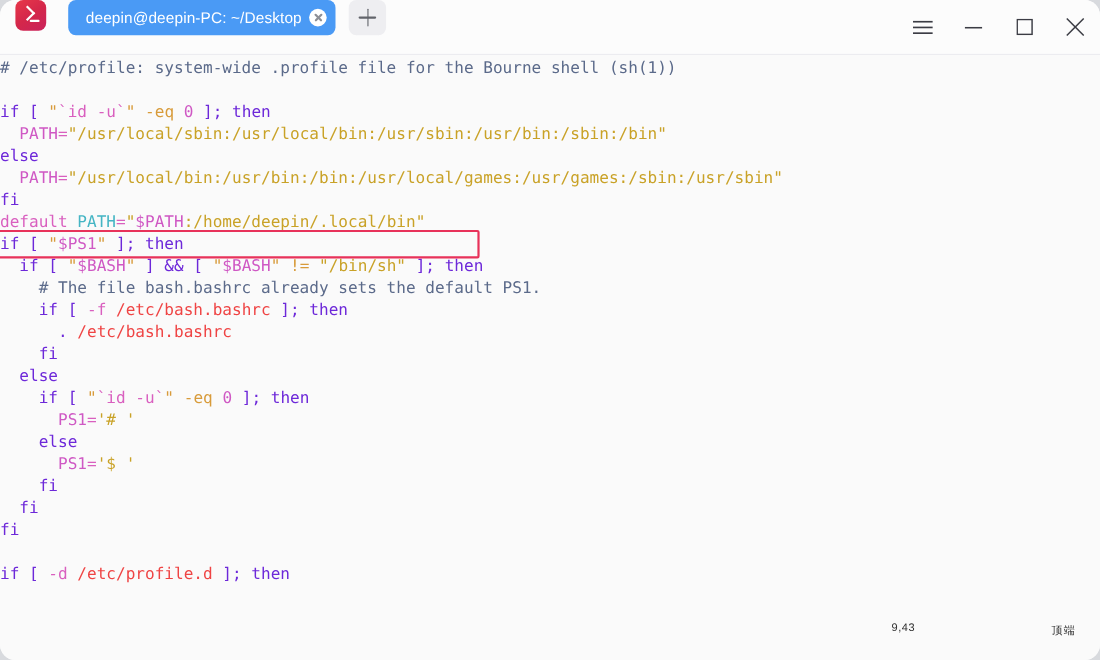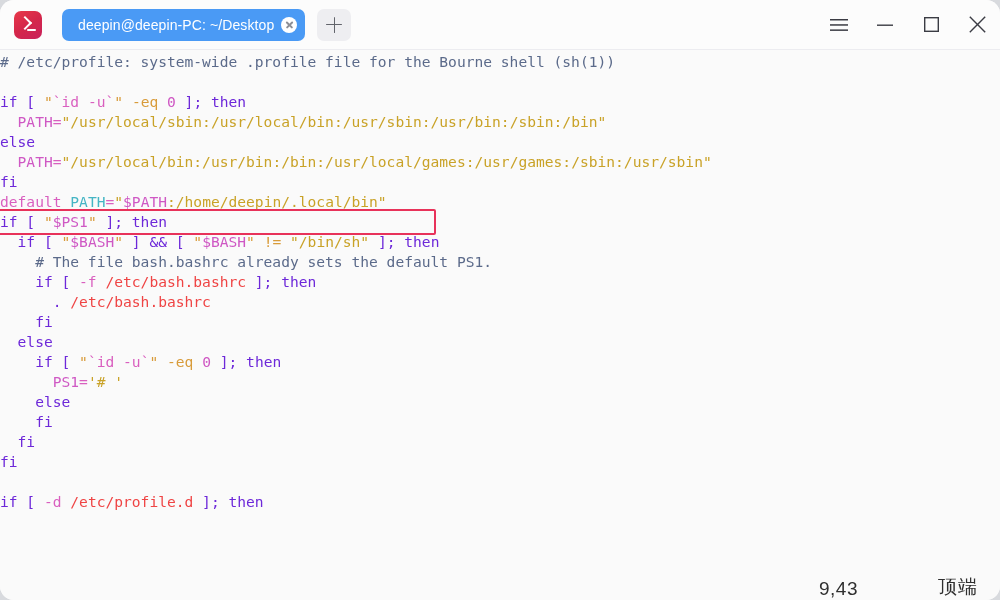--- a/index.html
+++ b/index.html
@@ -19,21 +19,21 @@
     overflow: hidden;
     box-sizing: border-box;
   }
 
   
   #titlebar {
     position: relative;
     height: 50px;
     background: #fcfcfc;
     display: flex;
-    align-items: center;
+    align-items: flex-start;
     border-bottom: 1px solid #ececf0;
     box-sizing: border-box;
   }
 
   #app-icon {
     width: 28px; height: 28px;
     margin-left: 14px;
     border-radius: 7px;
     background: linear-gradient(145deg,#e8384a 0%, #d4274a 50%, #c9225c 100%);
     position: relative;
@@ -169,27 +169,28 @@
     pointer-events: none;
   }
 
   
   #statusbar {
     position: absolute;
     left: 0; bottom: 0;
     width: 100%;
     height: 34px;
     display: flex;
-    align-items: flex-end;
+    align-items: flex-start;
     justify-content: flex-end;
     font-family: "Liberation Sans", sans-serif;
-    font-size: 19px;
+    font-size: 10px;
     color: #2f2f2f;
     box-sizing: border-box;
     padding-right: 22px;
+    gap: 44px;
   }
   #status-pos { margin-right: 80px; letter-spacing: .5px; }
   #status-scroll { letter-spacing: 1px; }
 </style>
 </head>
 <body>
 
 <div id="window">
 
   <div id="titlebar">
@@ -246,20 +247,21 @@
         <div class="line"><span class="c-kw">if [ </span><span class="c-orange">"</span><span class="c-var">$PS1</span><span class="c-orange">"</span><span class="c-kw"> ]; then</span></div>
         <div class="line"><span class="c-kw">  if [ </span><span class="c-orange">"</span><span class="c-var">$BASH</span><span class="c-orange">"</span><span class="c-kw"> ] &amp;&amp; [ </span><span class="c-orange">"</span><span class="c-var">$BASH</span><span class="c-orange">"</span><span class="c-plain"> </span><span class="c-orange">!=</span><span class="c-plain"> </span><span class="c-str">"/bin/sh"</span><span class="c-kw"> ]; then</span></div>
         <div class="line"><span class="c-comment">    # The file bash.bashrc already sets the default PS1.</span></div>
         <div class="line"><span class="c-kw">    if [ </span><span class="c-flag">-f</span><span class="c-plain"> </span><span class="c-path">/etc/bash.bashrc</span><span class="c-kw"> ]; then</span></div>
         <div class="line"><span class="c-plain">      </span><span class="c-kw">.</span><span class="c-plain"> </span><span class="c-path">/etc/bash.bashrc</span></div>
         <div class="line"><span class="c-kw">    fi</span></div>
         <div class="line"><span class="c-kw">  else</span></div>
         <div class="line"><span class="c-kw">    if [ </span><span class="c-orange">"</span><span class="c-op">`</span><span class="c-op">id</span><span class="c-plain"> </span><span class="c-flag">-u</span><span class="c-op">`</span><span class="c-orange">"</span><span class="c-plain"> </span><span class="c-orange">-eq</span><span class="c-plain"> </span><span class="c-num">0</span><span class="c-kw"> ]; then</span></div>
         <div class="line"><span class="c-plain">      </span><span class="c-var">PS1</span><span class="c-eqs">=</span><span class="c-str">'# '</span></div>
         <div class="line"><span class="c-kw">    else</span></div>
+        <div class="line"><span class="c-plain">      </span><span class="c-var">PS1</span><span class="c-eqs">=</span><span class="c-str">'$ '</span></div>
         <div class="line"><span class="c-kw">    fi</span></div>
         <div class="line"><span class="c-kw">  fi</span></div>
         <div class="line"><span class="c-kw">fi</span></div>
         <div class="line"><span class="c-plain"></span></div>
         <div class="line"><span class="c-kw">if [ </span><span class="c-flag">-d</span><span class="c-plain"> </span><span class="c-path">/etc/profile.d</span><span class="c-kw"> ]; then</span></div>
       </div>
     <div id="highlight-box" style="border-color: rgb(232, 50, 90); top: 159px; height: 26px;"></div>
   </div>
 
   <div id="statusbar">

